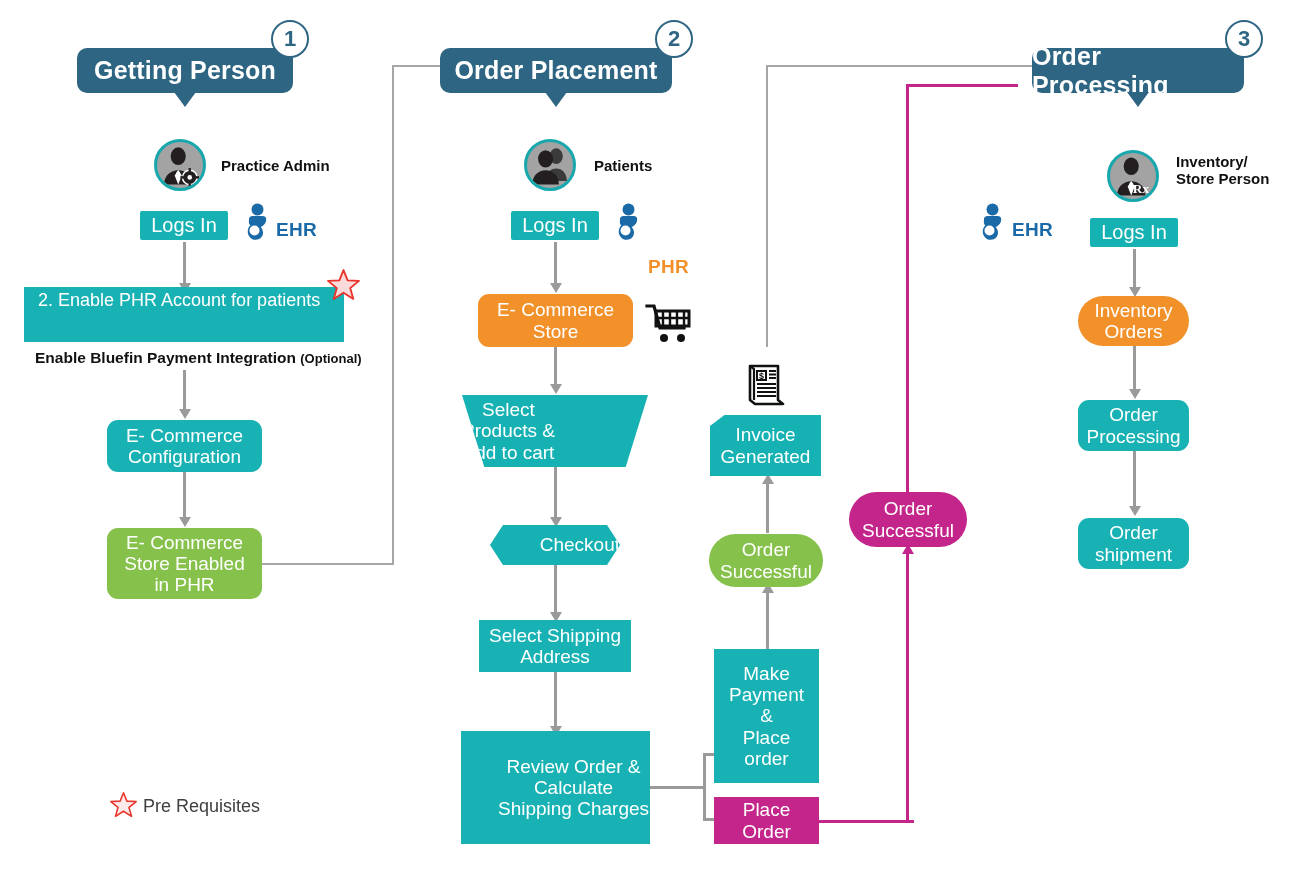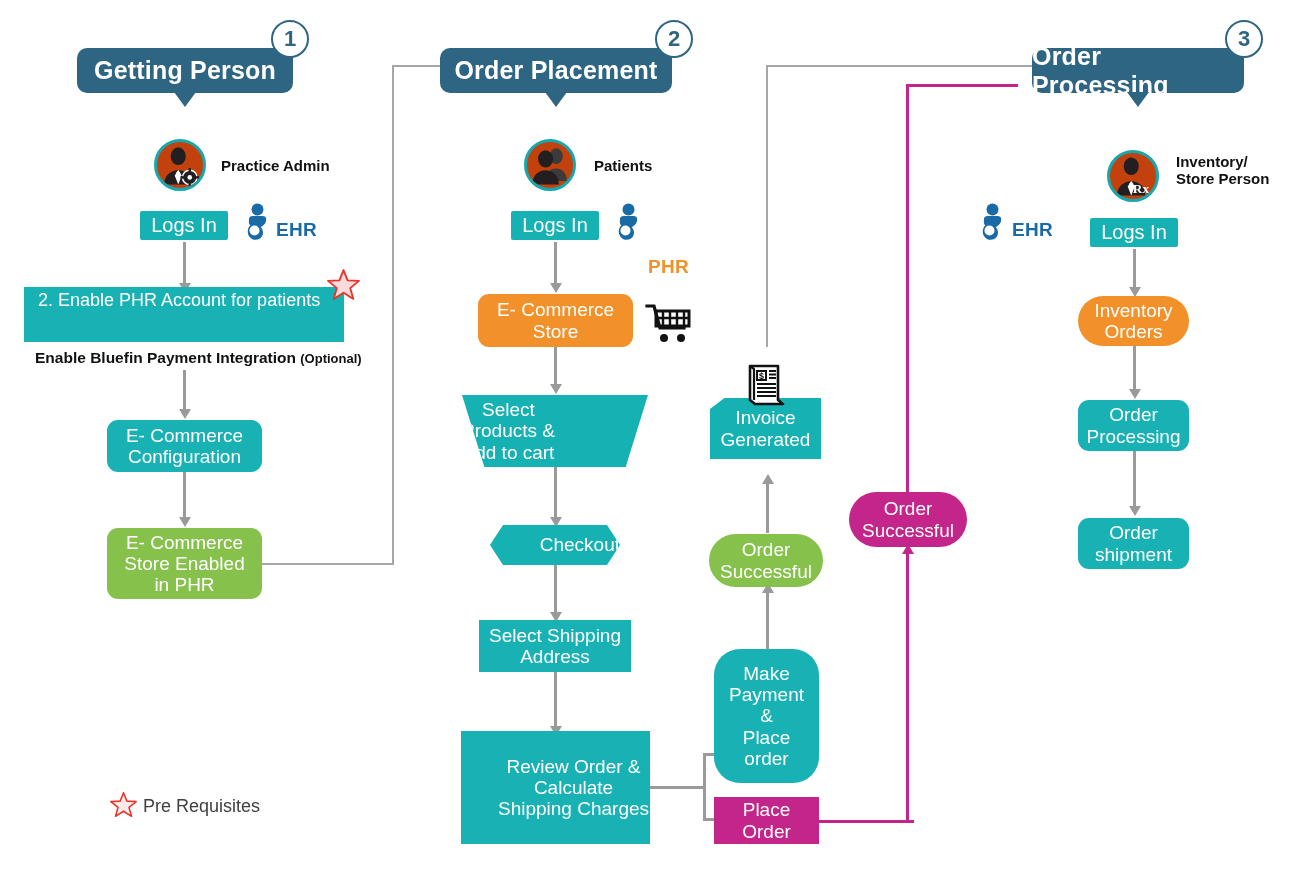--- a/index.html
+++ b/index.html
@@ -89,21 +89,21 @@
   .mag-h{background:#c4258a;height:3px;}
   .mag-arrow-up:after{
     content:"";position:absolute;left:50%;margin-left:-6px;top:-9px;
     width:0;height:0;border-left:6px solid transparent;border-right:6px solid transparent;
     border-bottom:10px solid #c4258a;
   }
 
   
   .avatar{
     width:52px;height:52px;border-radius:50%;border:3.5px solid #18a7ad;
-    background:#c2410c;display:flex;align-items:flex-start;justify-content:center;overflow:hidden;
+    background:#a3a3a3;display:flex;align-items:flex-start;justify-content:center;overflow:hidden;
   }
   .role-label{font-size:15px;font-weight:bold;color:#111;line-height:1.15;}
 
   
   .logo-text{font-size:19px;font-weight:bold;letter-spacing:.3px;}
   .ehr-color{color:#1a6aa8;}
   .phr-color{color:#f2912a;margin-top:37px;}
 
   .plain-text{font-size:15.5px;color:#111;font-weight:bold;}
   .plain-text .opt{font-size:13px;font-weight:bold;}
@@ -278,21 +278,21 @@
     <span style="white-space:pre-line;margin-left:36px;">Review Order &amp;
 Calculate
 Shipping Charges</span>
   </div>
 
   <div class="abs hline" style="left:650px;top:786px;width:54px;"></div>
   <div class="abs vline" style="left:703px;top:754px;height:65px;"></div>
   <div class="abs hline hline-arrow" style="left:703px;top:753px;width:100px;"></div>
   <div class="abs hline hline-arrow" style="left:703px;top:818px;width:100px;"></div>
 
-  <div class="abs node teal sq" style="left:714px;top:649px;width:105px;height:134px;border-radius:26px;">
+  <div class="abs node teal sq" style="left:714px;top:649px;width:105px;height:134px;">
     <span style="white-space:pre-line;">Make
 Payment
 &amp;
 Place
 order</span>
   </div>
 
   <div class="abs node magenta sq" style="left:714px;top:797px;width:105px;height:47px;">
     <span style="white-space:pre-line;">Place
 Order</span>
@@ -300,21 +300,21 @@
 
   <div class="abs vline vline-arrow-up" style="left:766px;top:592px;height:57px;"></div>
 
   <div class="abs node green pill" style="left:709px;top:534px;width:114px;height:53px;">
     <span style="white-space:pre-line;">Order
 Successful</span>
   </div>
 
   <div class="abs vline vline-arrow-up" style="left:766px;top:483px;height:50px;"></div>
 
-  <div class="abs cutcorner" style="left:710px;top:398px;width:111px;height:61px;">
+  <div class="abs cutcorner" style="left:710px;top:415px;width:111px;height:61px;">
     <span style="white-space:pre-line;">Invoice
 Generated</span>
   </div>
 
   <div class="abs" style="left:744px;top:360px;width:44px;height:48px;">
     <svg viewBox="0 0 44 48" width="44" height="48" aria-hidden="true">
       <path d="M6 6h28v34l5 4H11l-5-4z" fill="#fff" stroke="#111" stroke-width="2.6" stroke-linejoin="round"></path>
       <path d="M6 6l4 3v31" stroke="#111" stroke-width="2.2" fill="none"></path>
       <rect x="13" y="11" width="9" height="9" fill="none" stroke="#111" stroke-width="2"></rect>
       <text x="17.5" y="19" font-size="9" text-anchor="middle" fill="#111" font-family="Liberation Sans, sans-serif" font-weight="bold">$</text>

